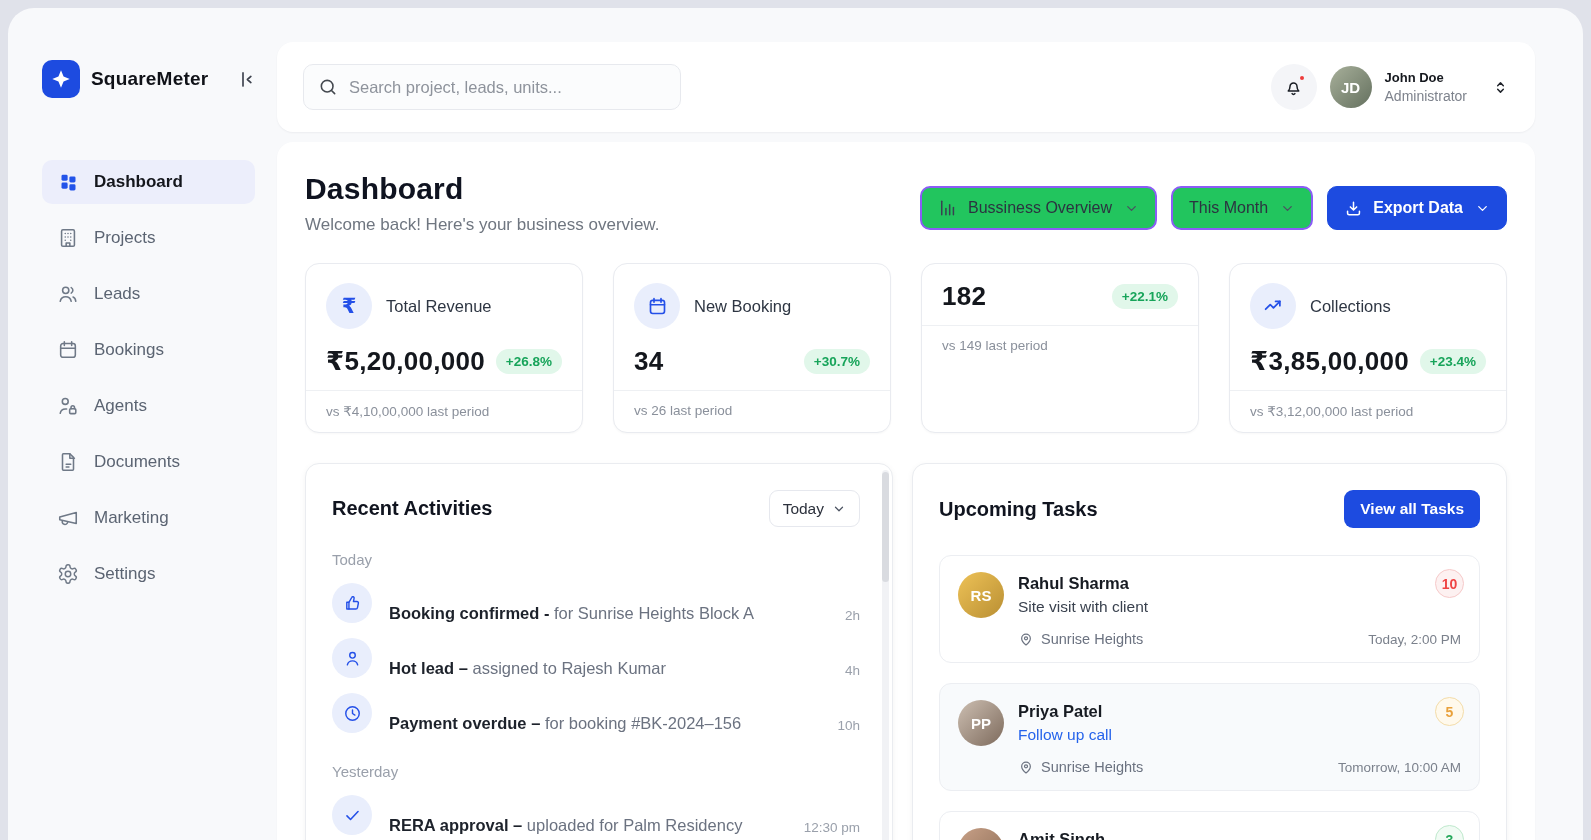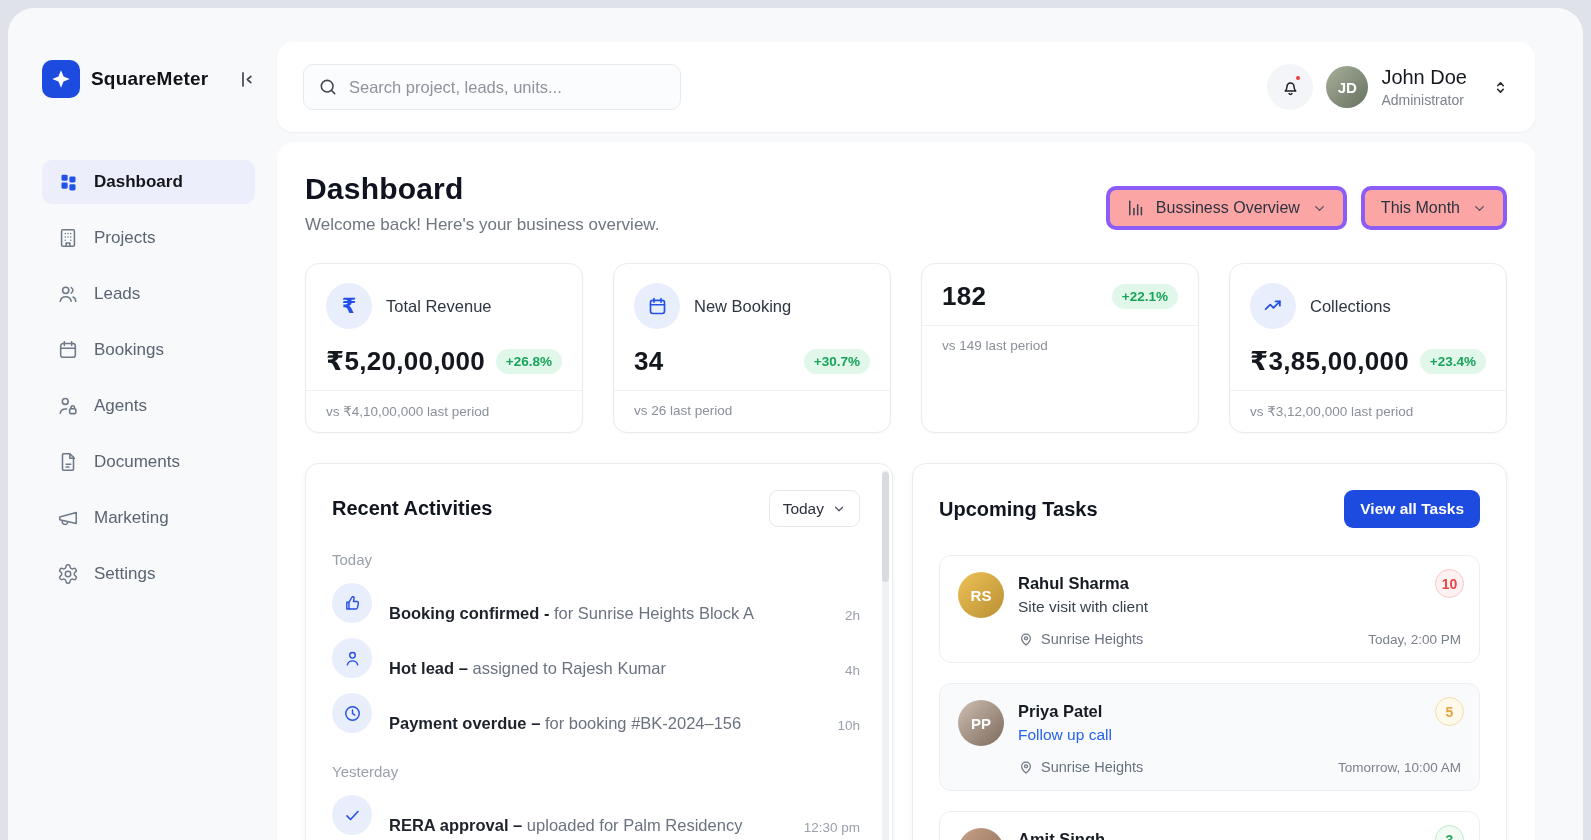--- a/index.html
+++ b/index.html
@@ -25,32 +25,32 @@
   main{flex:1;display:flex;flex-direction:column;min-width:0;padding-right:48px}
   .topbar{margin-top:34px;height:90px;flex:0 0 90px;background:#fff;border-radius:16px;box-shadow:0 1px 2px rgba(20,24,40,.05);display:flex;align-items:center;padding:0 26px}
   .search{width:378px;height:46px;border:1px solid #e7e9ee;border-radius:10px;background:#fbfcfd;display:flex;align-items:center;gap:11px;padding:0 14px;color:#43484f}
   .search input{border:none;outline:none;background:transparent;font-size:16.5px;color:#333;width:100%;font-family:inherit}
   .search input::placeholder{color:#8e939c}
   .top-right{margin-left:auto;display:flex;align-items:center;gap:13px;cursor:pointer}
   .bell-wrap{width:46px;height:46px;border-radius:50%;background:#f4f5f8;display:flex;align-items:center;justify-content:center;position:relative;color:#191d24}
   .bell-dot{position:absolute;top:10px;right:11px;width:8px;height:8px;border-radius:50%;background:#ee3b3b;border:2px solid #f4f5f8}
   .avatar{width:42px;height:42px;border-radius:50%;display:flex;align-items:center;justify-content:center;font-weight:700;color:#fff;font-size:15px;flex:0 0 42px}
   .av-jd{background:linear-gradient(135deg,#a8b09b,#64705e)}
-  .user-meta .uname{font-size:20px;font-weight:400;color:#15181e}
+  .user-meta .uname{font-size:13px;font-weight:700;color:#15181e}
   .user-meta .urole{font-size:14px;color:#7d828c;margin-top:3px}
   .updown{color:#20242b;margin-left:12px}
 
   .content{margin-top:10px;background:#fff;border-radius:16px 16px 0 0;flex:1;padding:30px 28px 0;box-shadow:0 1px 2px rgba(20,24,40,.04)}
 
   
   .page-head{display:flex;align-items:flex-start}
   .page-title{font-size:30px;font-weight:700;color:#0f1320;letter-spacing:.2px}
   .page-sub{font-size:17px;color:#6f7680;margin-top:9px}
   .controls{margin-left:auto;display:flex;gap:14px;align-items:center;margin-top:14px}
-  .btn{height:44px;border-radius:10px;border:4px solid #8b5cf6;background:#fca5a5;display:flex;align-items:center;gap:10px;padding:0 16px;font-size:16px;color:#2c3340;cursor:pointer;white-space:nowrap}
+  .btn{height:44px;border-radius:10px;border:2px solid #8b5cf6;background:#22c55e;display:flex;align-items:center;gap:10px;padding:0 16px;font-size:16px;color:#2c3340;cursor:pointer;white-space:nowrap}
   .btn .bicon{color:#394050}
   .btn .chev{color:#4a5160;margin-left:2px}
   .btn.primary{background:#1d4be0;color:#fff;border:1px solid #1d4be0;font-weight:600}
   .btn.primary .bicon,.btn.primary .chev{color:#fff}
 
   
   .stats{display:grid;grid-template-columns:repeat(4,1fr);gap:30px;margin-top:28px}
   .stat-card{border:1px solid #e9ebf0;border-radius:14px;background:#fff;box-shadow:0 1px 2px rgba(20,24,40,.03)}
   .stat-top{padding:19px 20px 0;display:flex;align-items:center;gap:14px}
   .stat-icon{width:46px;height:46px;border-radius:50%;background:#e9eefc;color:#2450e8;display:flex;align-items:center;justify-content:center;flex:0 0 46px}
@@ -264,20 +264,34 @@
             </span>
           </button>
           <button class="btn">
             <span>This Month</span>
             <span class="chev">
               <svg width="15" height="15" viewBox="0 0 24 24" fill="none" stroke="currentColor" stroke-width="2.1" stroke-linecap="round" stroke-linejoin="round">
                   <path d="m6 9 6 6 6-6"></path>
                 </svg>
             </span>
           </button>
+          <button class="btn primary">
+            <span class="bicon">
+              <svg width="19" height="19" viewBox="0 0 24 24" fill="none" stroke="currentColor" stroke-width="1.9" stroke-linecap="round" stroke-linejoin="round">
+                  <path d="M12 4v10m0 0 4-4m-4 4-4-4"></path>
+                  <path d="M4.5 15.5v2.5a2 2 0 0 0 2 2h11a2 2 0 0 0 2-2v-2.5"></path>
+                </svg>
+            </span>
+            <span>Export Data</span>
+            <span class="chev">
+              <svg width="15" height="15" viewBox="0 0 24 24" fill="none" stroke="currentColor" stroke-width="2.1" stroke-linecap="round" stroke-linejoin="round">
+                  <path d="m6 9 6 6 6-6"></path>
+                </svg>
+            </span>
+          </button>
         </div>
       </div>
 
       <div class="stats">
 
         <div class="stat-card">
           <div class="stat-top">
             <div class="stat-icon">
                 <span class="rupee-glyph">₹</span>
               </div>

